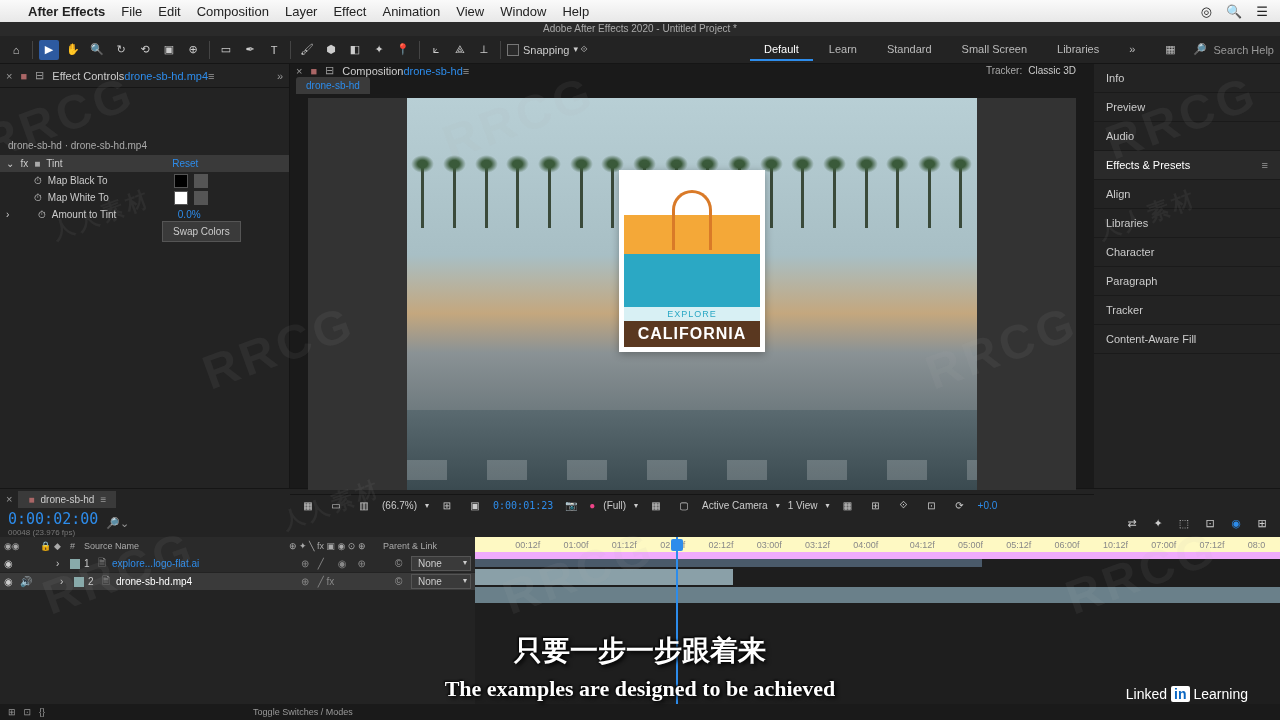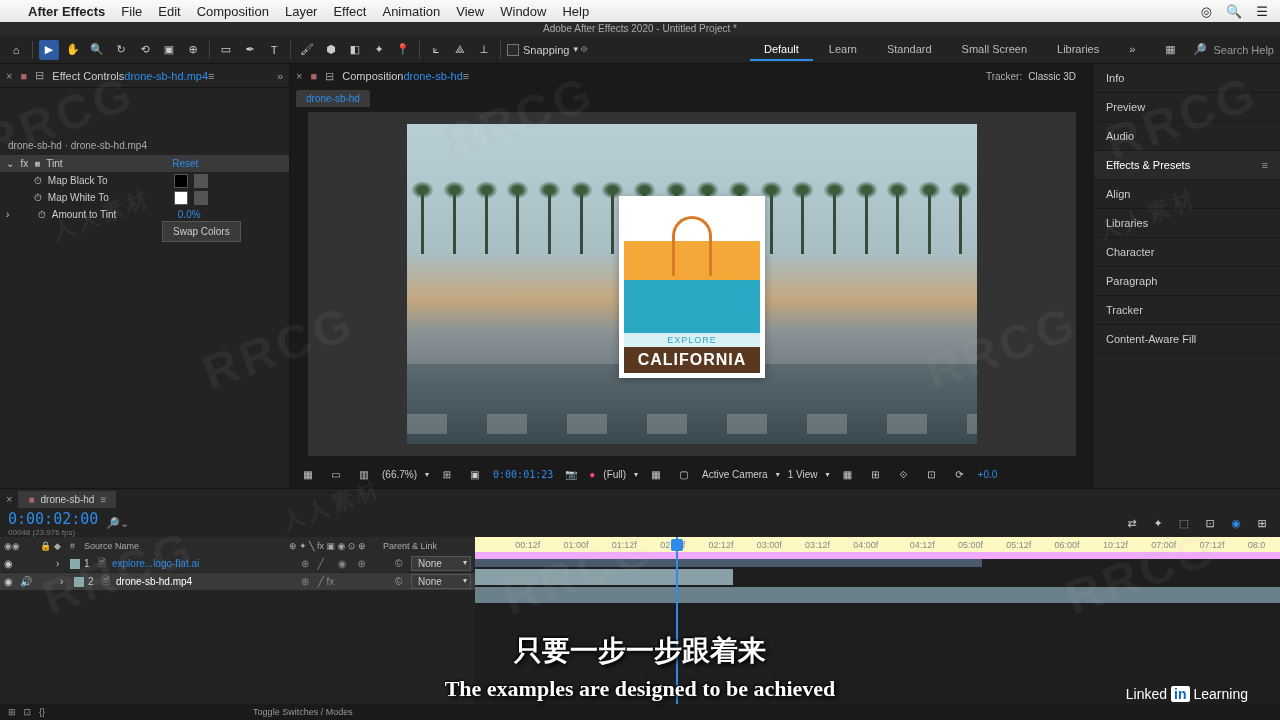--- a/index.html
+++ b/index.html
@@ -25,21 +25,21 @@
 .effect-row { display:flex; align-items:center; height:17px; padding:0 6px; font-size:10px; gap:6px; }
 .effect-name { flex:0 0 120px; color:#ccc; }
 .effect-val { color:#2d8ceb; cursor:pointer; }
 .swatch { width:14px; height:14px; border:1px solid #555; display:inline-block; vertical-align:middle; }
 .btn-small { background:#3a3a3a; border:1px solid #555; padding:4px 10px; font-size:10px; color:#ccc; cursor:pointer; }
 .center-panel { flex:1; background:#1a1a1a; display:flex; flex-direction:column; }
 .comp-tab-row { height:24px; display:flex; align-items:center; padding:0 6px; gap:8px; }
 .comp-subtab { height:20px; display:flex; align-items:center; padding:0 6px; }
 .comp-name { background:#3a3a3a; padding:3px 10px; border-radius:3px 3px 0 0; color:#2d8ceb; font-size:10px; cursor:pointer; }
 .viewer { flex:1; display:flex; align-items:center; justify-content:center; background:#333; position:relative; margin:4px 18px; }
-.viewer-content { width:570px; height:320px; background:linear-gradient(180deg,#b8cfd5 0%,#a8bfc5 40%,#c4a77e 55%,#8a9295 65%,#4a5a60 100%); position:relative; overflow:hidden; }
+.viewer-content { width:570px; height:392px; background:linear-gradient(180deg,#b8cfd5 0%,#a8bfc5 40%,#c4a77e 55%,#8a9295 65%,#4a5a60 100%); position:relative; overflow:hidden; }
 .palms { position:absolute; top:30px; left:0; right:0; height:100px; display:flex; justify-content:space-around; align-items:flex-end; }
 .palm { width:3px; height:65px; background:#3a4a3a; position:relative; }
 .palm::after { content:''; position:absolute; top:-8px; left:-10px; width:23px; height:18px; background:radial-gradient(ellipse,#3a5a3a 30%,transparent 70%); }
 .waves { position:absolute; bottom:0; left:0; right:0; height:80px; background:linear-gradient(180deg,#5a6a70,#3a4a50); }
 .waves::before { content:''; position:absolute; bottom:10px; left:0; right:0; height:20px; background:repeating-linear-gradient(90deg,#fff3,#fff3 40px,transparent 40px,transparent 80px); }
 .logo-card { position:absolute; top:72px; left:50%; transform:translateX(-50%); width:146px; height:182px; background:#fff; box-shadow:0 2px 8px rgba(0,0,0,.3); }
 .logo-inner { margin:5px; height:172px; background:#fff; display:flex; flex-direction:column; }
 .logo-graphic { flex:1; background:linear-gradient(#fff 30%,#f4a838 30%,#f4a838 60%,#2ba8c4 60%); position:relative; }
 .bridge { position:absolute; top:15px; left:35%; width:40px; height:60px; border:3px solid #d97a28; border-bottom:none; border-radius:20px 20px 0 0; }
 .logo-explore { text-align:center; font-size:9px; letter-spacing:1px; color:#2ba8c4; padding:2px; background:#d8f0f4; }

